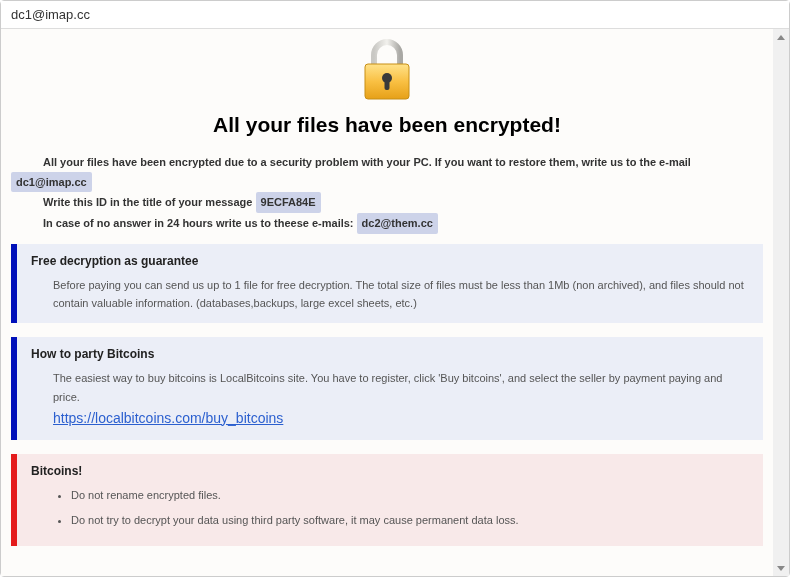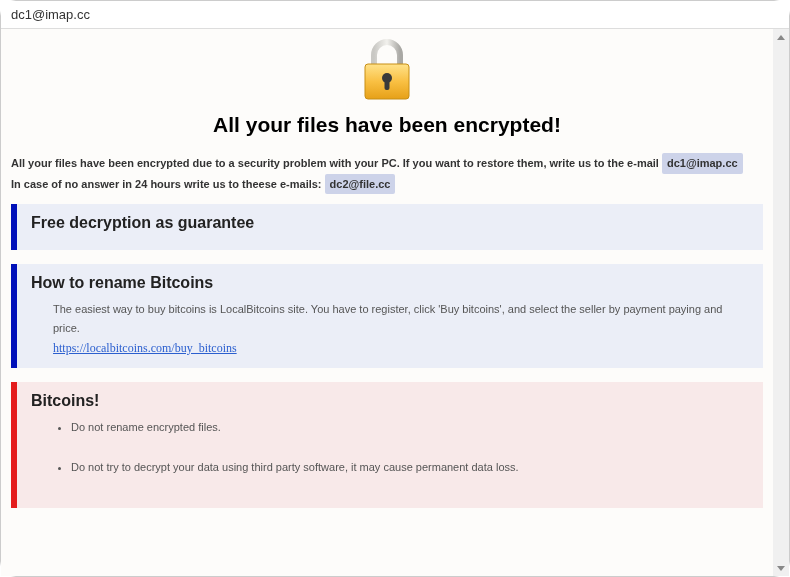--- a/index.html
+++ b/index.html
@@ -7,21 +7,21 @@
       width: 790px;
       height: 577px;
       font-family: Verdana, Geneva, sans-serif;
       background: #fff;
       overflow: hidden;
     }
     .window {
       width: 100%;
       height: 100%;
       border: 1px solid #ccc;
-      border-radius: 16px;
+      border-radius: 4px;
       display: flex;
       flex-direction: column;
     }
     .titlebar {
       height: 28px;
       padding: 0 10px;
       font-size: 13px;
       color: #333;
       display: flex;
       align-items: center;
@@ -65,59 +65,58 @@
     }
     .lock-icon svg { width: 52px; height: 62px; }
     h1.main-heading {
       text-align: center;
       font-size: 21px;
       font-weight: bold;
       color: #000;
       margin-bottom: 16px;
     }
     .intro { line-height: 1.7; margin-bottom: 10px; }
-    .intro .bold { font-weight: bold; }
+    .intro .bold { font-weight: bold; margin-left: 32px; }
     .highlight {
       background: #cdd3e9;
       padding: 1px 5px;
       border-radius: 2px;
       font-weight: bold;
       display: inline-block;
     }
     .note-line { color: #555; line-height: 1.6; margin-bottom: 12px; }
     .box {
       border-left: 6px solid;
       background: #ebeef7;
       padding: 10px 14px;
       margin-bottom: 14px;
     }
     .box.blue { border-color: #0010b9; }
     .box.red { border-color: #e41c1c; background: #f8e9e9; }
     .box h3 {
-      font-size: 16px;
+      font-size: 12px;
       font-weight: bold;
       margin-bottom: 8px;
       color: #222;
     }
     .box .body {
       padding-left: 22px;
       color: #555;
       line-height: 1.7;
       font-size: 11px;
     }
     .box.red .body ul {
       list-style: disc;
       padding-left: 18px;
     }
-    .box.red .body li { margin-bottom: 21px; }
+    .box.red .body li { margin-bottom: 6px; }
     a.link {
       color: #2b5fcf;
       text-decoration: underline;
-      font-size: 12px;
-      font-family: Liberation Serif, serif;
+      font-size: 14px;
     }
   </style>
 </head>
 <body>
 
 <div class="window">
   <div class="titlebar">
     <span>dc1@imap.cc</span>
   </div>
   <div class="content-wrapper">
@@ -147,32 +146,37 @@
       </div>
 
       <h1 class="main-heading">All your files have been encrypted!</h1>
 
       <div class="intro">
         <div>
           <span class="bold">All your files have been encrypted due to a security problem with your PC. If you want to restore them, write us to the e-mail</span>
           <span class="highlight">dc1@imap.cc</span>
         </div>
         <div>
+          <span class="bold">Write this ID in the title of your message</span>
+          <span class="highlight">9ECFA84E</span>
+        </div>
+        <div>
           <span class="bold">In case of no answer in 24 hours write us to theese e-mails:</span>
-          <span class="highlight">dc2@file.cc</span>
+          <span class="highlight">dc2@them.cc</span>
         </div>
       </div>
 
 
       <div class="box blue">
         <h3>Free decryption as guarantee</h3>
+        <div class="body">Before paying you can send us up to 1 file for free decryption. The total size of files must be less than 1Mb (non archived), and files should not contain valuable information. (databases,backups, large excel sheets, etc.)</div>
       </div>
 
       <div class="box blue">
-        <h3>How to rename Bitcoins</h3>
+        <h3>How to party Bitcoins</h3>
         <div class="body">
           <div>The easiest way to buy bitcoins is LocalBitcoins site. You have to register, click 'Buy bitcoins', and select the seller by payment paying and price.</div>
           <a href="#" class="link">https://localbitcoins.com/buy_bitcoins</a>
         </div>
       </div>
 
       <div class="box red">
         <h3>Bitcoins!</h3>
         <div class="body">
           <ul>

